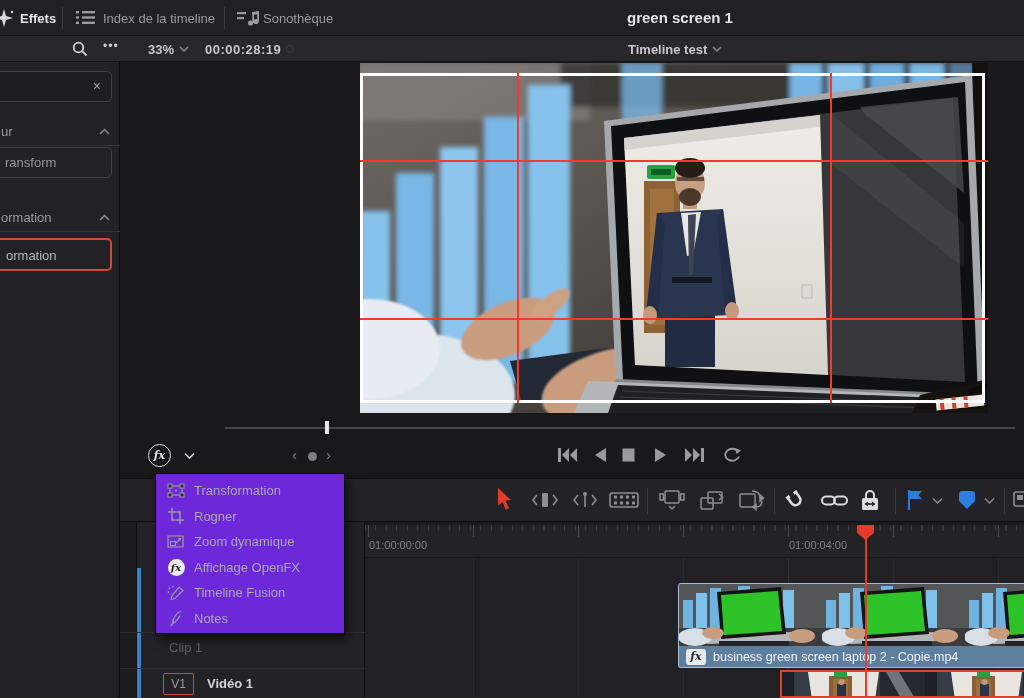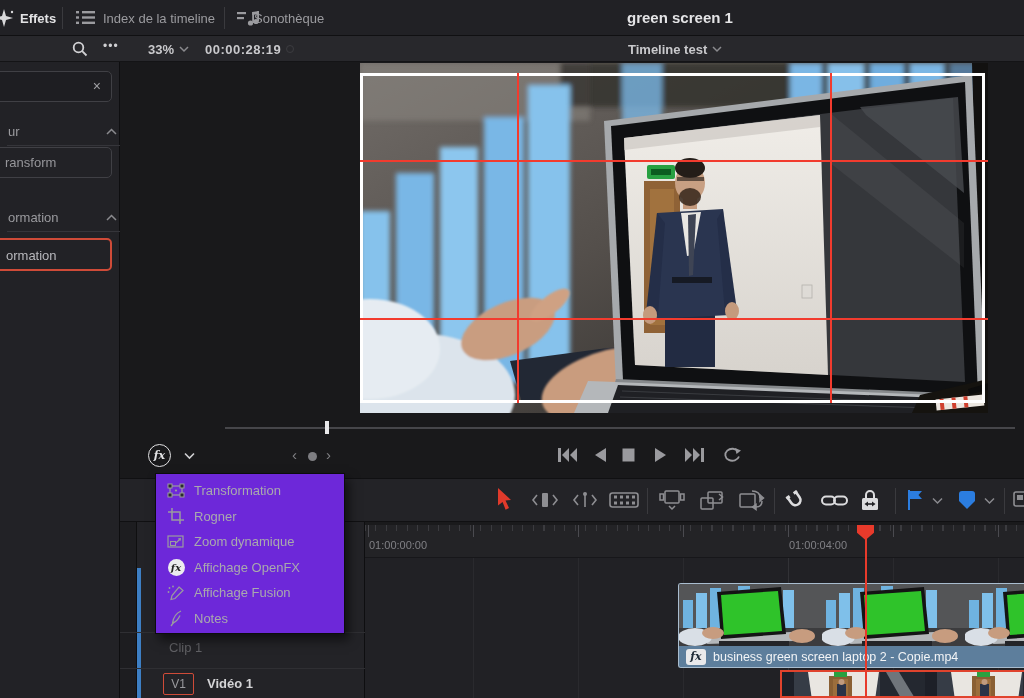--- a/index.html
+++ b/index.html
@@ -13,21 +13,21 @@
   .tab-label{font-size:13px;color:#9b9b9f;top:11px;}
   .tab-label.active{color:#e2e2e4;font-weight:bold;}
   .vdiv{width:1px;background:#3a3a3e;}
   
   #bar2{left:0;top:36px;width:1024px;height:26px;background:#28282c;border-bottom:1px solid #141416;}
   .bar2txt{font-size:13px;color:#c9c9cc;font-weight:bold;top:6px;}
   
   #leftpanel{left:0;top:62px;width:120px;height:636px;background:#222226;border-right:1px solid #0e0e10;}
   .pbox{left:-30px;width:142px;height:31px;border:1px solid #404045;border-radius:5px;background:#222226;}
   .pbox .t{position:absolute;left:34px;top:7px;font-size:13px;color:#97979b;text-align:center;}
-  .psec{left:7px;width:120px;height:26px;font-size:13px;color:#9a9a9e;}
+  .psec{left:0;width:120px;height:26px;font-size:13px;color:#9a9a9e;}
   
   #viewer{left:120px;top:62px;width:904px;height:416px;background:#19191b;overflow:hidden;}
   .redline{background:#f23b2e;z-index:5;}
   #whiteframe{border:3px solid #ffffff;z-index:4;}
   
   #tbar{left:120px;top:478px;width:904px;height:44px;background:#232327;border-top:1px solid #101012;border-bottom:1px solid #101012;overflow:hidden;}
   .tsep{width:1px;height:26px;background:#3a3a3e;top:9px;}
   
   #timeline{left:120px;top:522px;width:904px;height:176px;background:#212125;overflow:hidden;}
   #thead{left:0;top:0;width:245px;height:176px;background:#232327;border-right:1px solid #0e0e10;}
@@ -123,21 +123,21 @@
       <g fill="#9b9b9f">
           <rect x="0" y="2" width="9" height="2.2"></rect>
           <rect x="0" y="7" width="7" height="2.2"></rect>
       <circle cx="13.5" cy="13" r="2.6"></circle>
           <circle cx="19" cy="11.5" r="2.6"></circle>
       <rect x="15.2" y="2" width="1.8" height="11"></rect>
           <rect x="20.2" y="1" width="1.8" height="10.5"></rect>
       <polygon points="15.2,2 22,1 22,4 15.2,5"></polygon>
         </g>
     </svg>
-    <span class="abs lbl tab-label" style="left:254px">Sonothèque</span>
+    <span class="abs lbl tab-label" style="left:263px">Sonothèque</span>
     <span class="abs lbl" style="left:627px;top:9px;font-size:15px;font-weight:bold;color:#e4e4e6">green screen 1</span>
   </div>
 
   <div id="bar2" class="abs">
     <svg class="abs" style="left:72px;top:5px" width="16" height="16" viewBox="0 0 16 16">
       <circle cx="6.5" cy="6.5" r="4.8" fill="none" stroke="#d2d2d5" stroke-width="1.8"></circle>
       <line x1="10.2" y1="10.2" x2="14.5" y2="14.5" stroke="#d2d2d5" stroke-width="1.8"></line>
     </svg>
     <span class="abs lbl" style="left:103px;top:3px;font-size:12px;letter-spacing:1px;color:#cfcfd2">•••</span>
     <span class="abs lbl bar2txt" style="left:148px">33%</span>
@@ -517,21 +517,21 @@
     </div>
     <div class="mitem">
       <span class="mic">
           <svg width="18" height="16" viewBox="0 0 18 16">
         <path d="M12,2 L16,5.5 L8,13.5 L4,14.5 L5,10.5 Z" fill="none" stroke="#9b9b9f" stroke-width="1.2"></path>
         <circle cx="2.5" cy="3" r="0.9" fill="#9b9b9f"></circle>
             <circle cx="6" cy="1.5" r="0.9" fill="#9b9b9f"></circle>
             <circle cx="1.5" cy="7" r="0.9" fill="#9b9b9f"></circle>
           </svg>
         </span>
-      <span class="mtxt">Affichage Fusion</span>
+      <span class="mtxt">Timeline Fusion</span>
     </div>
     <div class="mitem">
       <span class="mic">
           <svg width="14" height="17" viewBox="0 0 14 17">
         <path d="M12,1 Q5,4 3.5,13 M3.5,13 Q8,12 11,5.5" stroke="#9b9b9f" stroke-width="1.3" fill="none"></path>
         <path d="M2,16 L4.5,12.5" stroke="#9b9b9f" stroke-width="1.3"></path>
           </svg>
         </span>
       <span class="mtxt">Notes</span>
     </div>

